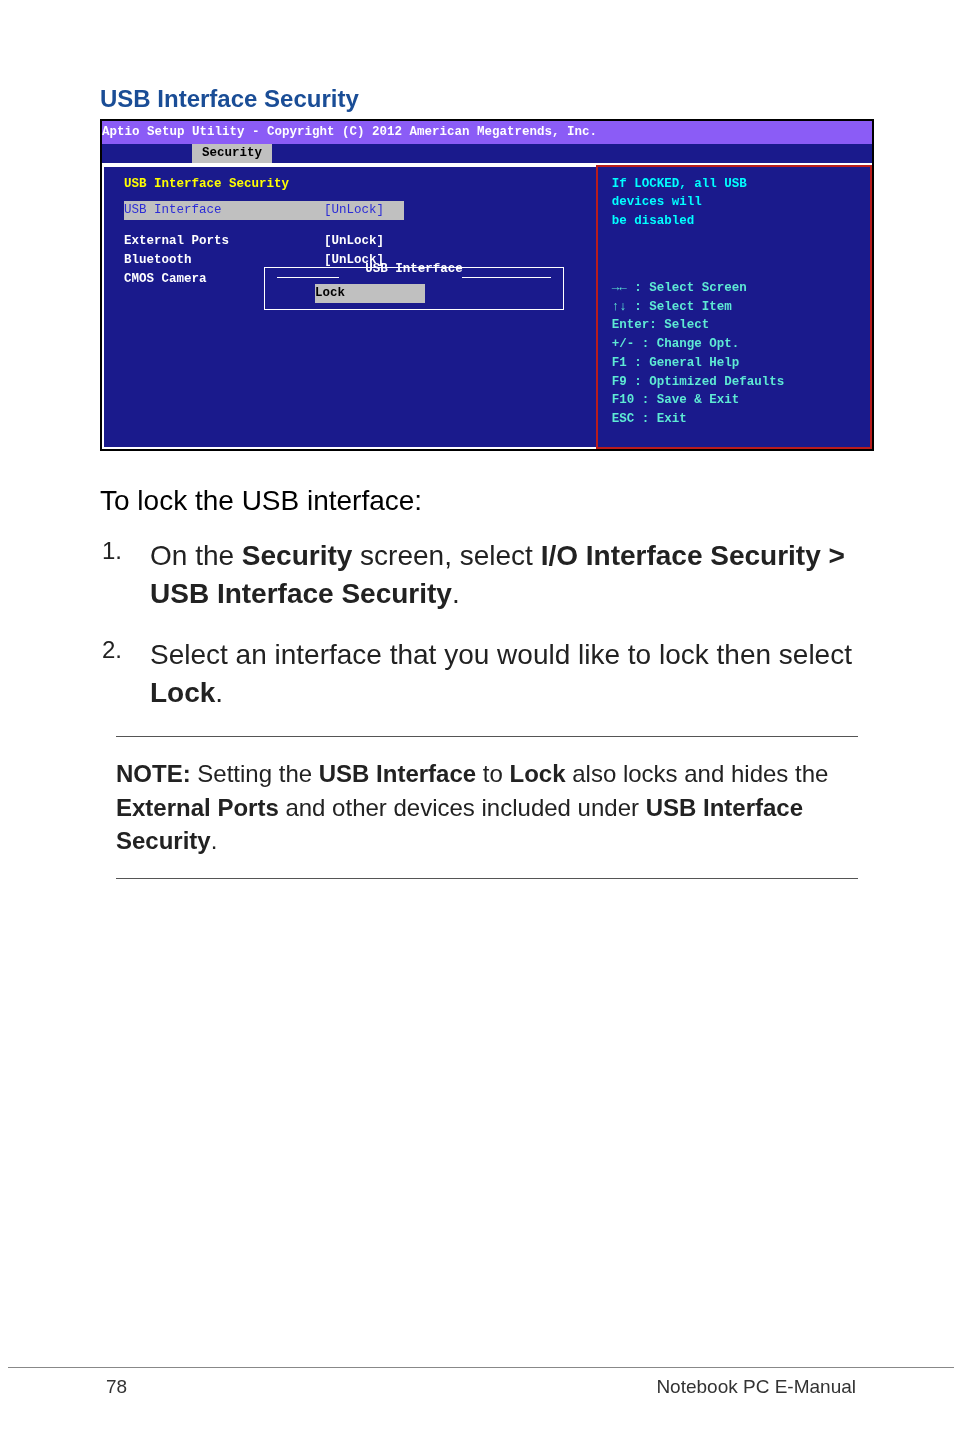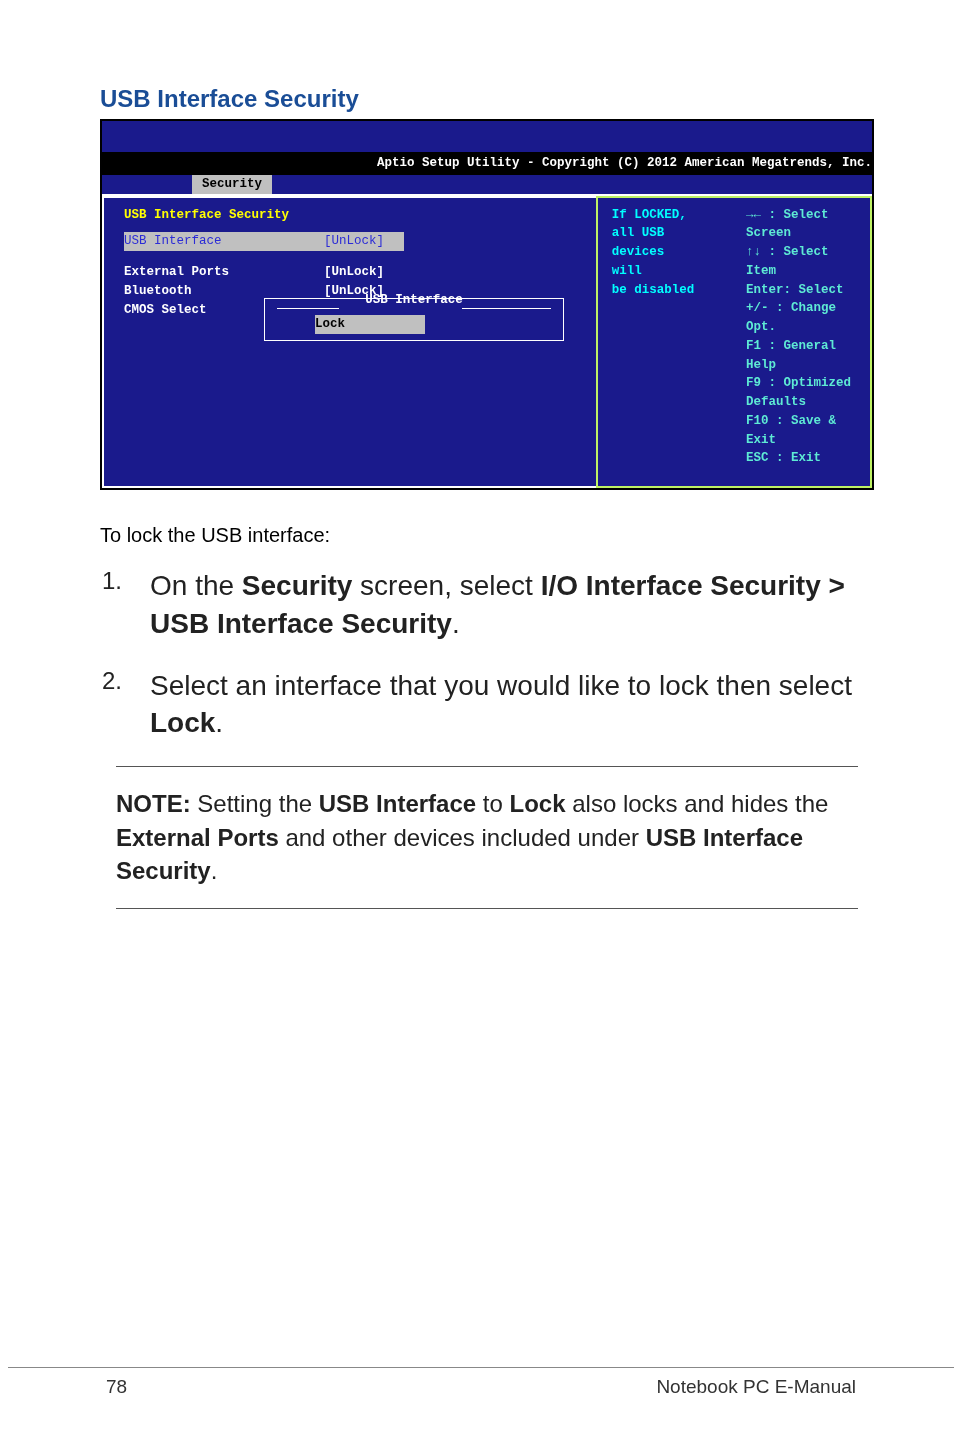--- a/index.html
+++ b/index.html
@@ -36,26 +36,25 @@
       width: 100%;
       background: #1a1a8c;
       color: #fff;
       font-family: "Courier New", monospace;
       font-size: 12.5px;
       line-height: 1.5;
       border: 2px solid #000;
       margin-bottom: 34px;
     }
     .bios-top-bar {
-      background: #000000;
-      color: #fff;
-      text-align: right;
+      background: #8b5cf6;
+      color: #fff;
+      text-align: left;
       font-weight: bold;
       padding: 2px 0;
-      margin-top: 31px;
     }
     .bios-tabs {
       background: #1a1a8c;
       display: flex;
       padding: 0 90px;
     }
     .bios-tab {
       background: #c0c0c0;
       color: #000;
       padding: 0px 10px;
@@ -68,24 +67,24 @@
     .bios-left {
       flex: 1.85;
       border: 2px solid #fff;
       border-right: none;
       padding: 8px 20px;
       position: relative;
       min-height: 275px;
     }
     .bios-right {
       flex: 1;
-      border: 2px solid #bef264;
+      border: 2px solid #b91c1c;
       padding: 8px 14px;
       display: flex;
-      flex-direction: row;
+      flex-direction: column;
       gap: 48px;
     }
     .bios-right-top {
       color: #00ffff;
       font-weight: bold;
     }
     .bios-right-bottom {
       color: #5eead4;
       font-weight: bold;
       margin-top: auto;
@@ -198,21 +197,21 @@
       right: 0;
       padding: 0 98px;
       border-top: 1px solid #888;
       padding-top: 8px;
       display: flex;
       justify-content: space-between;
       font-size: 19px;
       color: #333;
     }
     .sub-lock {
-      font-size: 20px;
+      font-size: 28px;
       margin-bottom: 20px;
       margin-top: 2px;
     }
   </style>
 </head>
 <body>
 
 <div class="page">
   <div class="heading">USB Interface Security</div>
 
@@ -234,21 +233,21 @@
         <div style="height:12px;"></div>
         <div class="bios-row white-bold">
           <span class="label">External Ports</span>
           <span>[UnLock]</span>
         </div>
         <div class="bios-row white-bold">
           <span class="label">Bluetooth</span>
           <span>[UnLock]</span>
         </div>
         <div class="bios-row white-bold">
-          <span class="label">CMOS Select</span>
+          <span class="label">CMOS Camera</span>
           <span>[UnLock]</span>
         </div>
 
         <div class="dialog">
           <div class="dialog-title">USB Interface</div>
           <div style="padding:2px 0 6px 0;">
             <div class="dialog-item highlighted">Lock</div>
           </div>
         </div>
       </div>

